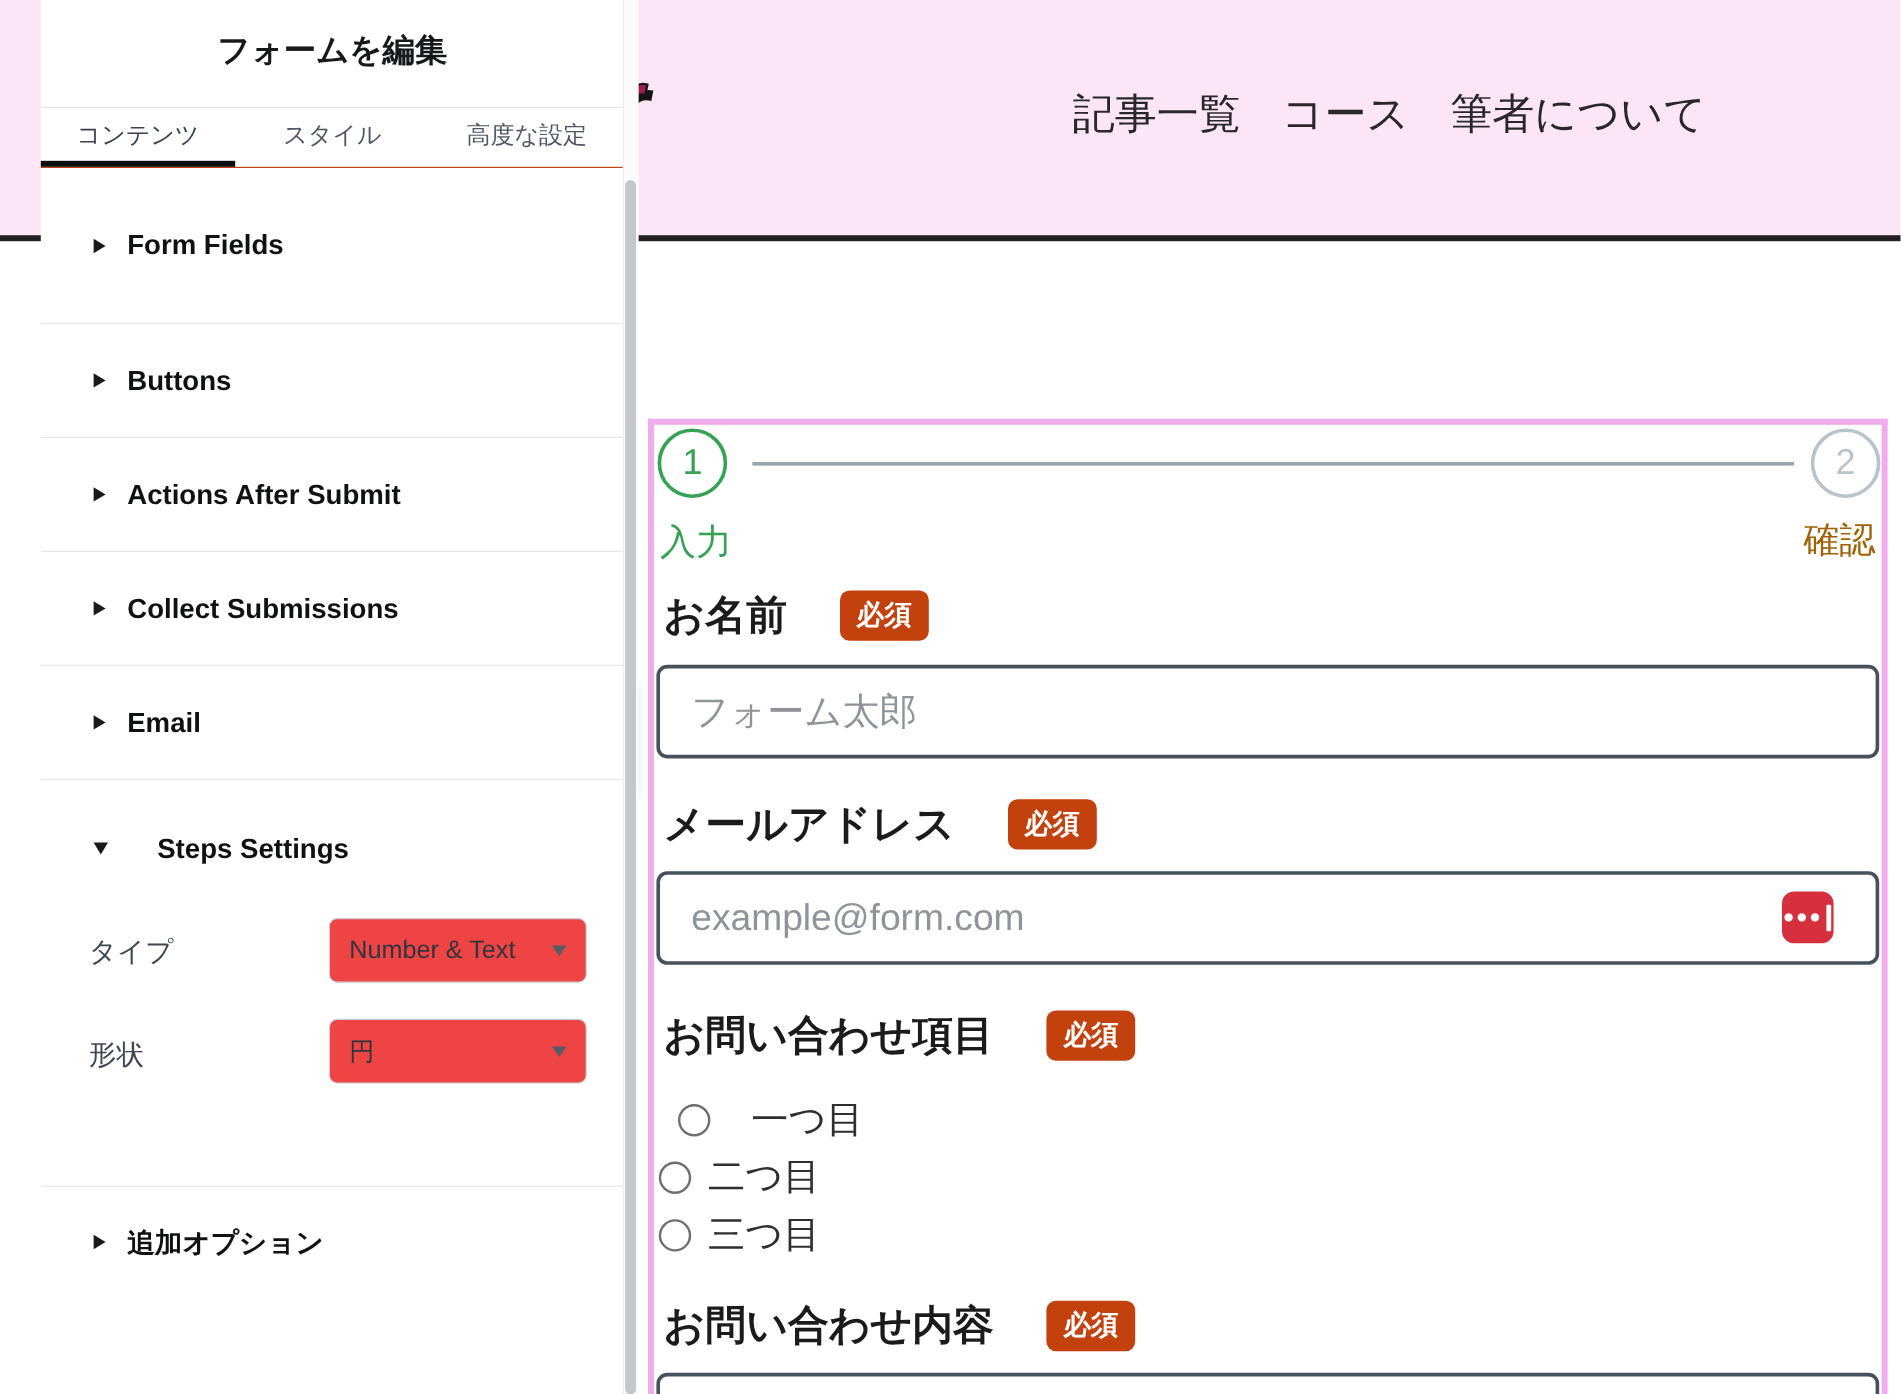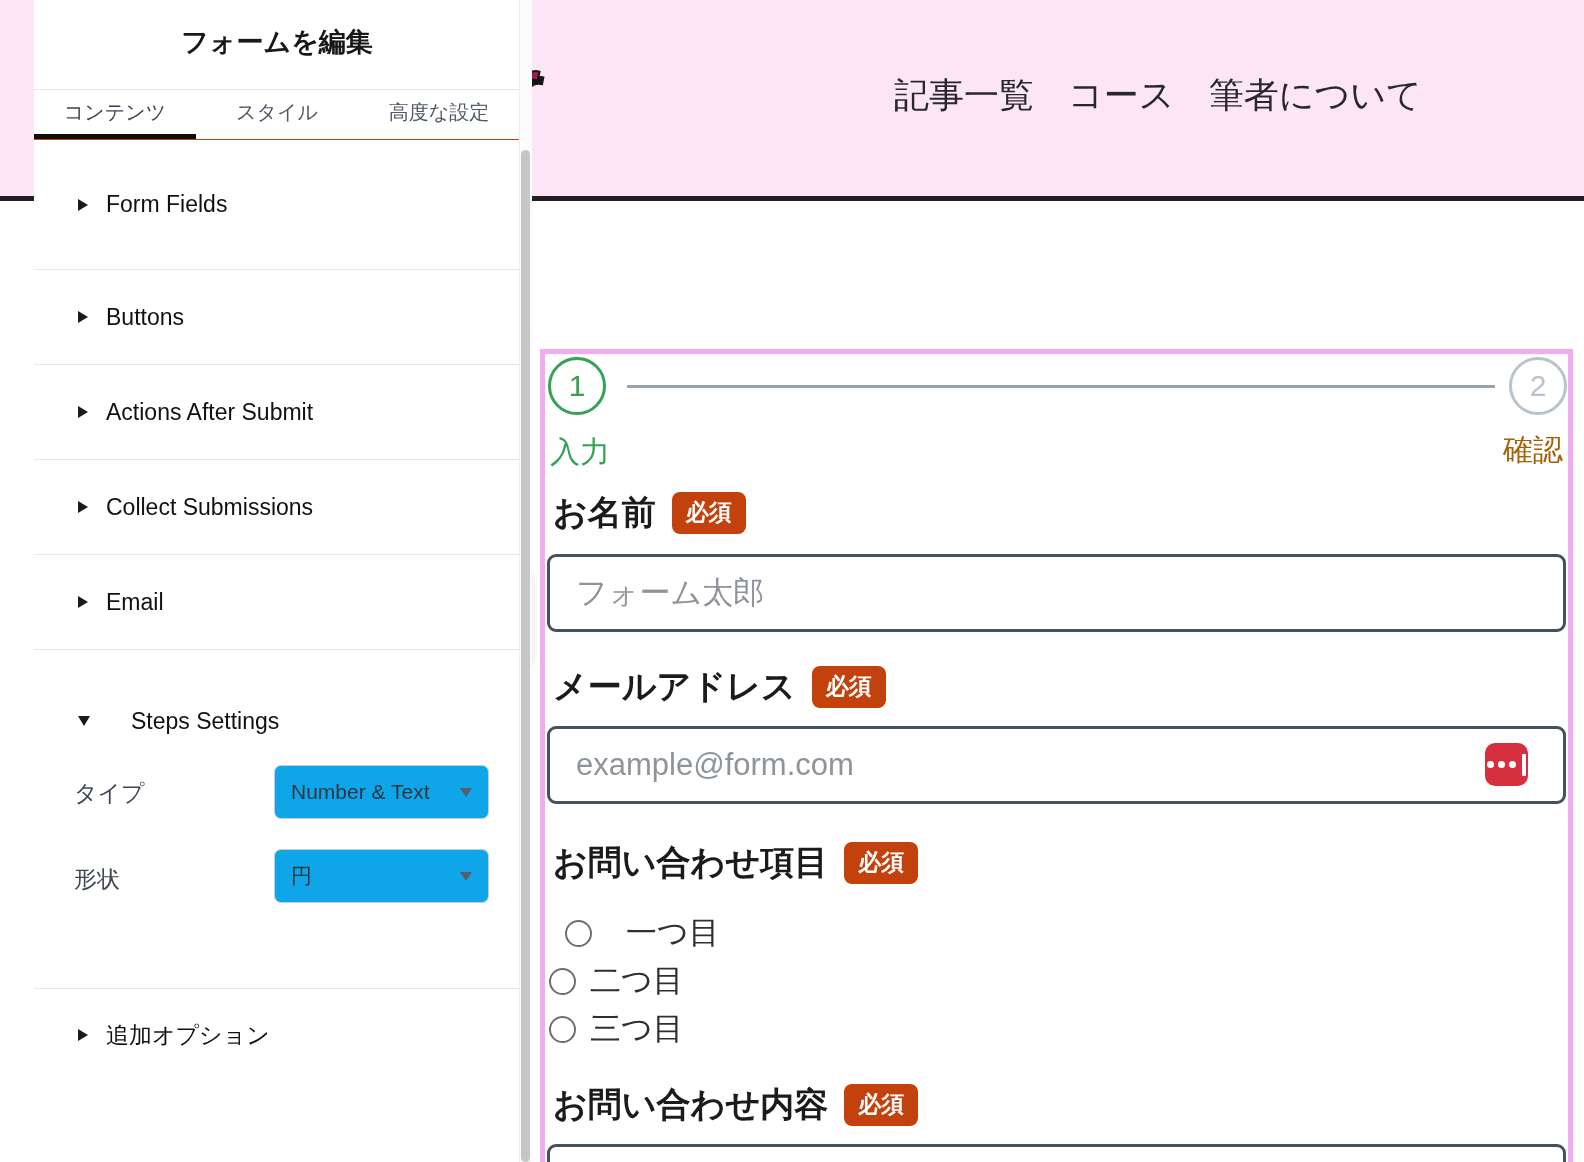--- a/index.html
+++ b/index.html
@@ -22,21 +22,21 @@
 
   .step-circle{width:52px;height:52px;border-radius:50%;background:#fff;
                display:flex;align-items:center;justify-content:center;font-size:30px;}
   .step-circle.active{border:3px solid #35a254;color:#35a254;}
   .step-circle.inactive{border:3px solid #b9c3cc;color:#b9c3cc;}
   .step-line{height:3px;background:#9aa3a9;}
   .step-label{font-size:30px;}
   .step-label.active{color:#35a254;}
   .step-label.inactive{color:#a16207;}
 
-  .field-label-row{display:flex;align-items:center;gap:16px;}
+  .field-label-row{display:flex;align-items:center;gap:44px;}
   .field-label{font-size:34px;font-weight:bold;color:#1b1b1b;white-space:nowrap;}
   .req-badge{background:#c2410c;color:#ffffff;font-size:23px;font-weight:bold;
              padding:7px 14px;border-radius:8px;line-height:1.2;}
 
   .f-input{box-sizing:border-box;width:1019px;height:78px;border:3px solid #47515c;border-radius:9px;
            font-size:31px;padding:0 26px;color:#333;outline:none;background:#fff;
            font-family:"Liberation Sans",sans-serif;}
   .f-input::placeholder{color:#8e949a;opacity:1;}
   .input-wrap{position:absolute;width:1019px;height:78px;}
 
@@ -57,27 +57,27 @@
   .panel-title{position:absolute;top:24px;left:0;width:486px;text-align:center;
                font-size:27px;font-weight:bold;color:#17181a;}
   .tabs{position:absolute;top:89px;left:0;width:486px;height:51px;display:flex;
         border-top:1px solid #e4e4e7;border-bottom:1px solid #c2410c;box-sizing:border-box;}
   .tab{flex:1;display:flex;align-items:center;justify-content:center;font-size:20px;color:#4e5763;
        cursor:pointer;border-bottom:5px solid transparent;box-sizing:border-box;}
   .tab.active{border-bottom-color:#0c0d0e;color:#3a4250;}
 
   .sec{position:absolute;left:0;width:486px;display:flex;align-items:center;gap:18px;
        padding-left:44px;box-sizing:border-box;border-bottom:1px solid #e7e7ea;cursor:pointer;}
-  .sec-label{font-size:23px;font-weight:normal;color:#101113;}
+  .sec-label{font-size:23px;font-weight:bold;color:#101113;}
   .caret-r{width:0;height:0;border-left:10px solid #1a1a1a;border-top:6px solid transparent;border-bottom:6px solid transparent;}
   .caret-d{width:0;height:0;border-top:10px solid #1a1a1a;border-left:6px solid transparent;border-right:6px solid transparent;}
 
   .ctl-label{position:absolute;left:40px;font-size:23px;color:#3f4752;}
   .select{position:absolute;left:240px;width:215px;height:54px;border:1.5px solid #c9ced6;border-radius:7px;
-          background:#0ea5e9;display:flex;align-items:center;box-sizing:border-box;padding:0 16px;cursor:pointer;}
+          background:#ef4444;display:flex;align-items:center;box-sizing:border-box;padding:0 16px;cursor:pointer;}
   .select-value{font-size:21px;color:#2f3640;flex:1;}
   .select-caret{width:0;height:0;border-top:9px solid #565d66;border-left:6px solid transparent;border-right:6px solid transparent;}
 
   .steps-divider{position:absolute;left:0;top:988px;width:486px;height:1px;background:#e7e7ea;}
 
   .scroll-track{position:absolute;left:485px;top:0;width:13px;height:1162px;background:#fbfbfb;
                 border-left:1px solid #ededed;box-sizing:border-box;}
   .scroll-thumb{position:absolute;left:487px;top:150px;width:9px;height:1012px;background:#c4c6c8;border-radius:5px;}
 
   .collapse-tab{position:absolute;left:498px;top:567px;width:30px;height:99px;background:#fff;z-index:25;
@@ -178,21 +178,21 @@
     </div>
     <div class="sec" style="top:460px;height:95px;">
       <span class="caret-r"></span>
       <span class="sec-label">Collect Submissions</span>
     </div>
     <div class="sec" style="top:555px;height:95px;">
       <span class="caret-r"></span>
       <span class="sec-label">Email</span>
     </div>
 
-    <div class="sec" style="top:696px;height:50px;border-bottom:none;gap:41px;">
+    <div class="sec" style="top:682px;height:50px;border-bottom:none;gap:41px;">
       <span class="caret-d"></span>
       <span class="sec-label">Steps Settings</span>
     </div>
     <div class="ctl-label" style="top:778px;">タイプ</div>
     <div class="select" style="top:765px;">
       <span class="select-value">Number &amp; Text</span>
       <span class="select-caret"></span>
     </div>
     <div class="ctl-label" style="top:864px;">形状</div>
     <div class="select" style="top:849px;">

